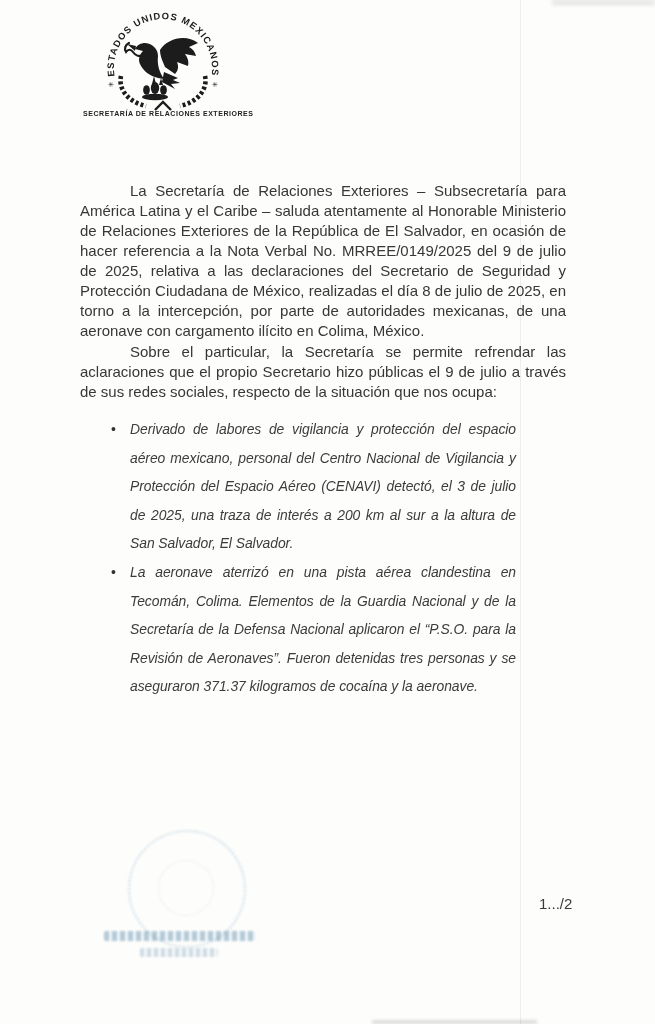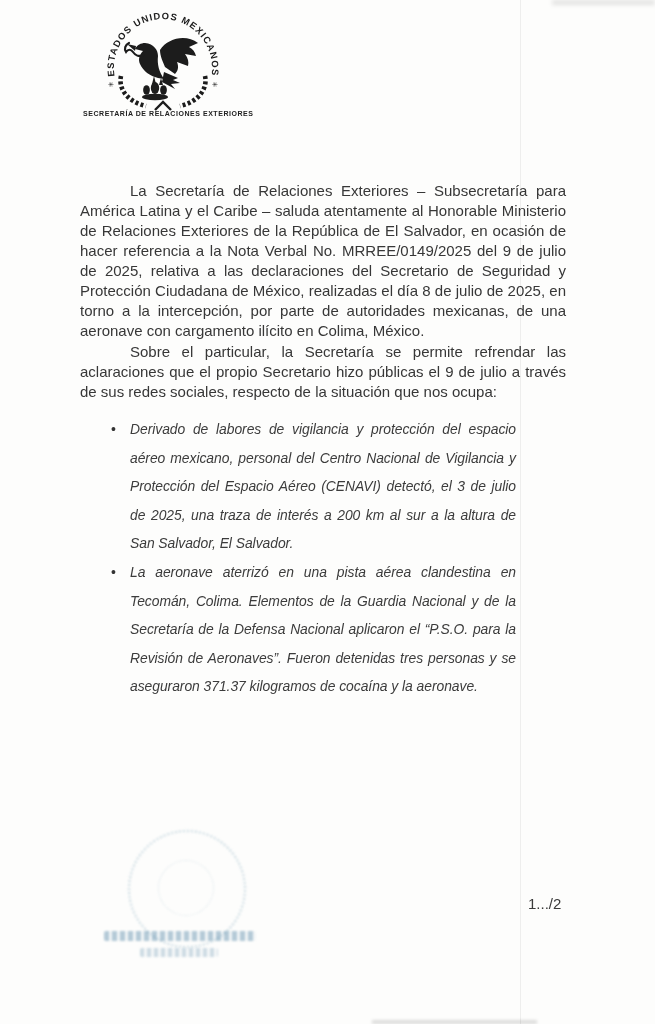--- a/index.html
+++ b/index.html
@@ -49,21 +49,21 @@
     font-size:13.9px; line-height:28.6px;
     color:#3c3c3c; letter-spacing:-0.05px;
   }
   .bullets li::before {
     content:"\2022";
     position:absolute; left:1px; top:0;
     font-style:normal; font-size:14px; color:#333;
   }
   
   .page-indicator {
-    position:absolute; left:528px; top:895px;
+    position:absolute; left:539px; top:895px;
     font-size:15px; color:#3a3a3a;
   }
   .fold-line {
     position:absolute; left:520px; top:0; width:1px; height:1024px;
     background:rgba(50,50,50,0.075);
   }
   .smudge-top {
     position:absolute; left:552px; top:0; width:103px; height:5px;
     background:rgba(0,0,0,0.10); filter:blur(2px);
   }

